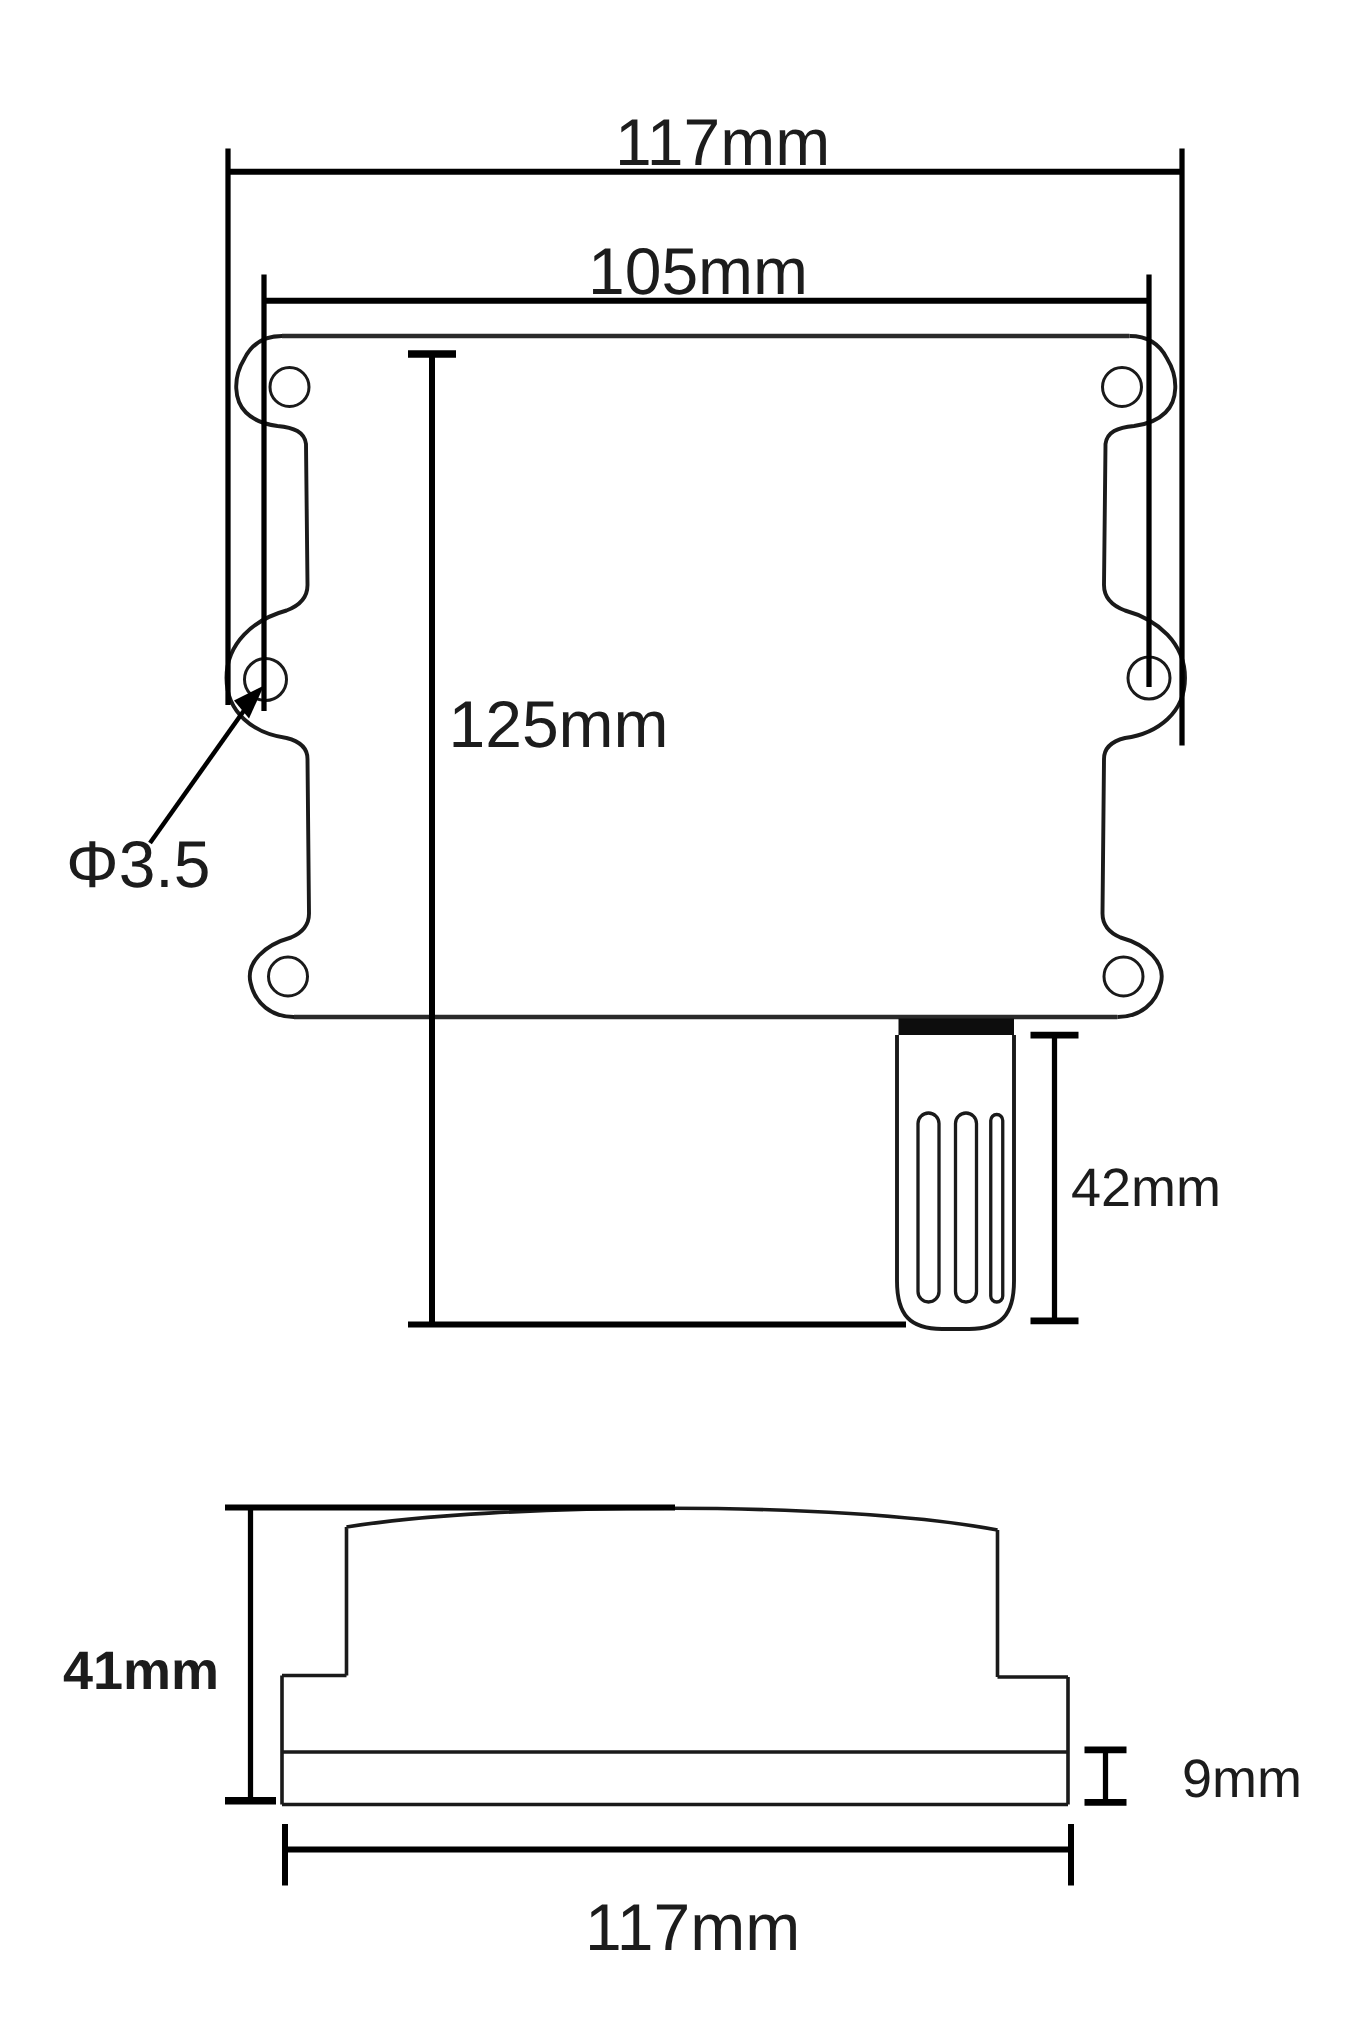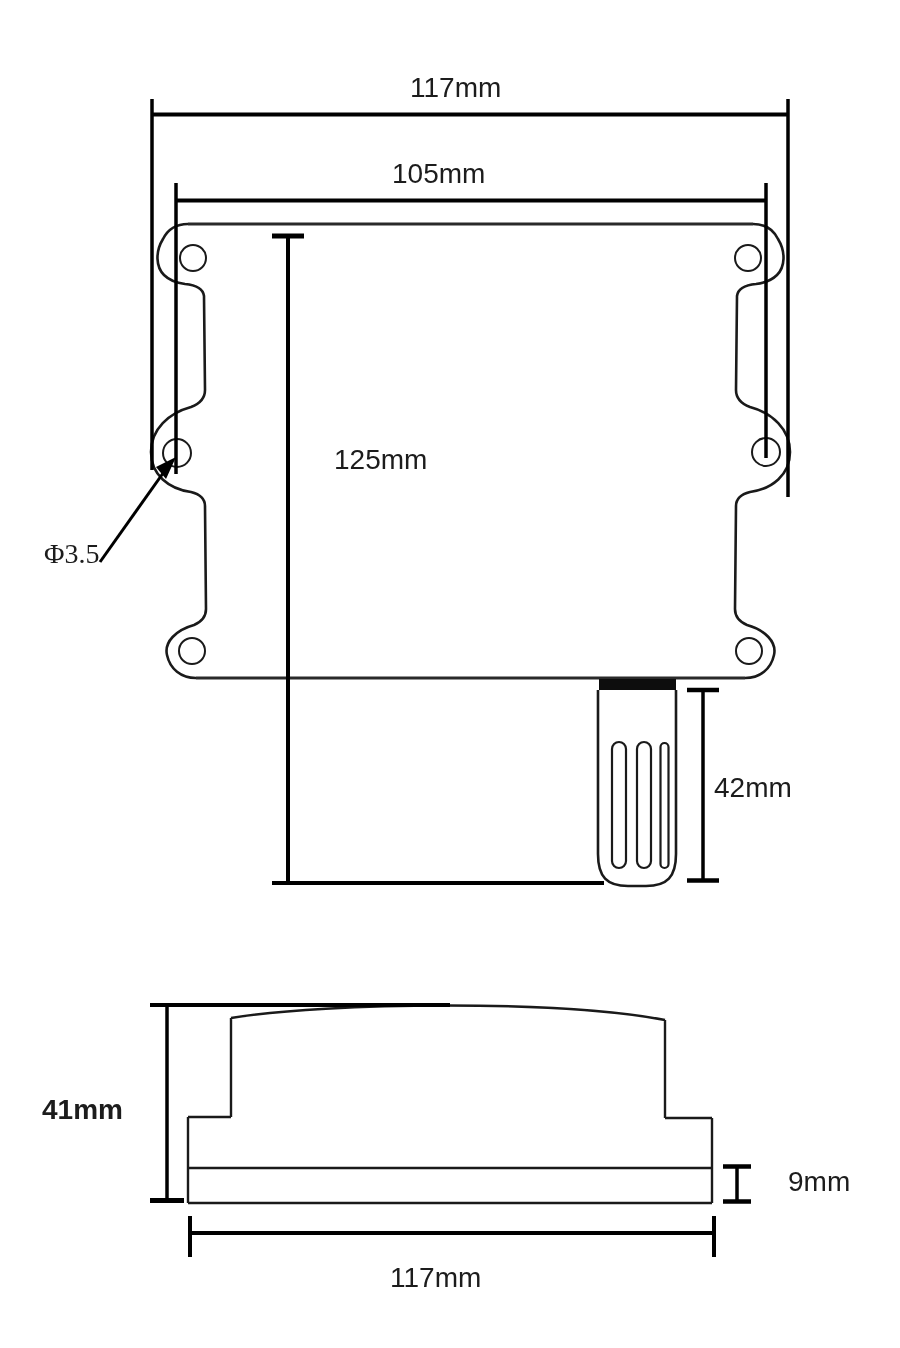--- a/index.html
+++ b/index.html
@@ -7,26 +7,26 @@
     position:relative;
     width:900px;height:1348px;
     background:#ffffff;
     font-family:"Liberation Sans", sans-serif;
     overflow:hidden;
   }
   .canvas svg{position:absolute;left:0;top:0;}
   .dim-label{
     position:absolute;
     color:#1c1c1c;
-    font-size:28px;
+    font-size:44px;
     line-height:1;
     white-space:nowrap;
     letter-spacing:0px;
   }
-  .fs34{font-size:28px;}
+  .fs34{font-size:36px;}
 </style>
 </head>
 <body>
 
 <div class="canvas">
 
   <svg width="900" height="1348" viewBox="0 0 900 1348">
 
     <g>
 
@@ -138,23 +138,23 @@
         <line x1="190" y1="1216" x2="190" y2="1257" stroke="#000" stroke-width="4"></line>
         <line x1="714" y1="1216" x2="714" y2="1257" stroke="#000" stroke-width="4"></line>
       </g>
     </g>
   </svg>
 
   <div class="dim-label" style="left:410px;top:74px;">117mm</div>
 
   <div class="dim-label" style="left:392px;top:160px;">105mm</div>
 
-  <div class="dim-label" style="left:299px;top:446px;margin-left:35px;">125mm</div>
+  <div class="dim-label" style="left:299px;top:462px;">125mm</div>
 
-  <div class="dim-label" style="left:44px;top:540px;font-family:Liberation Serif, serif;">Φ3.5</div>
+  <div class="dim-label" style="left:44px;top:555px;">Φ3.5</div>
 
   <div class="dim-label fs34" style="left:714px;top:774px;">42mm</div>
 
   <div class="dim-label fs34" style="left:42px;top:1096px;font-weight:bold;">41mm</div>
 
   <div class="dim-label fs34" style="left:788px;top:1168px;">9mm</div>
 
   <div class="dim-label" style="left:390px;top:1264px;">117mm</div>
 
 </div>

